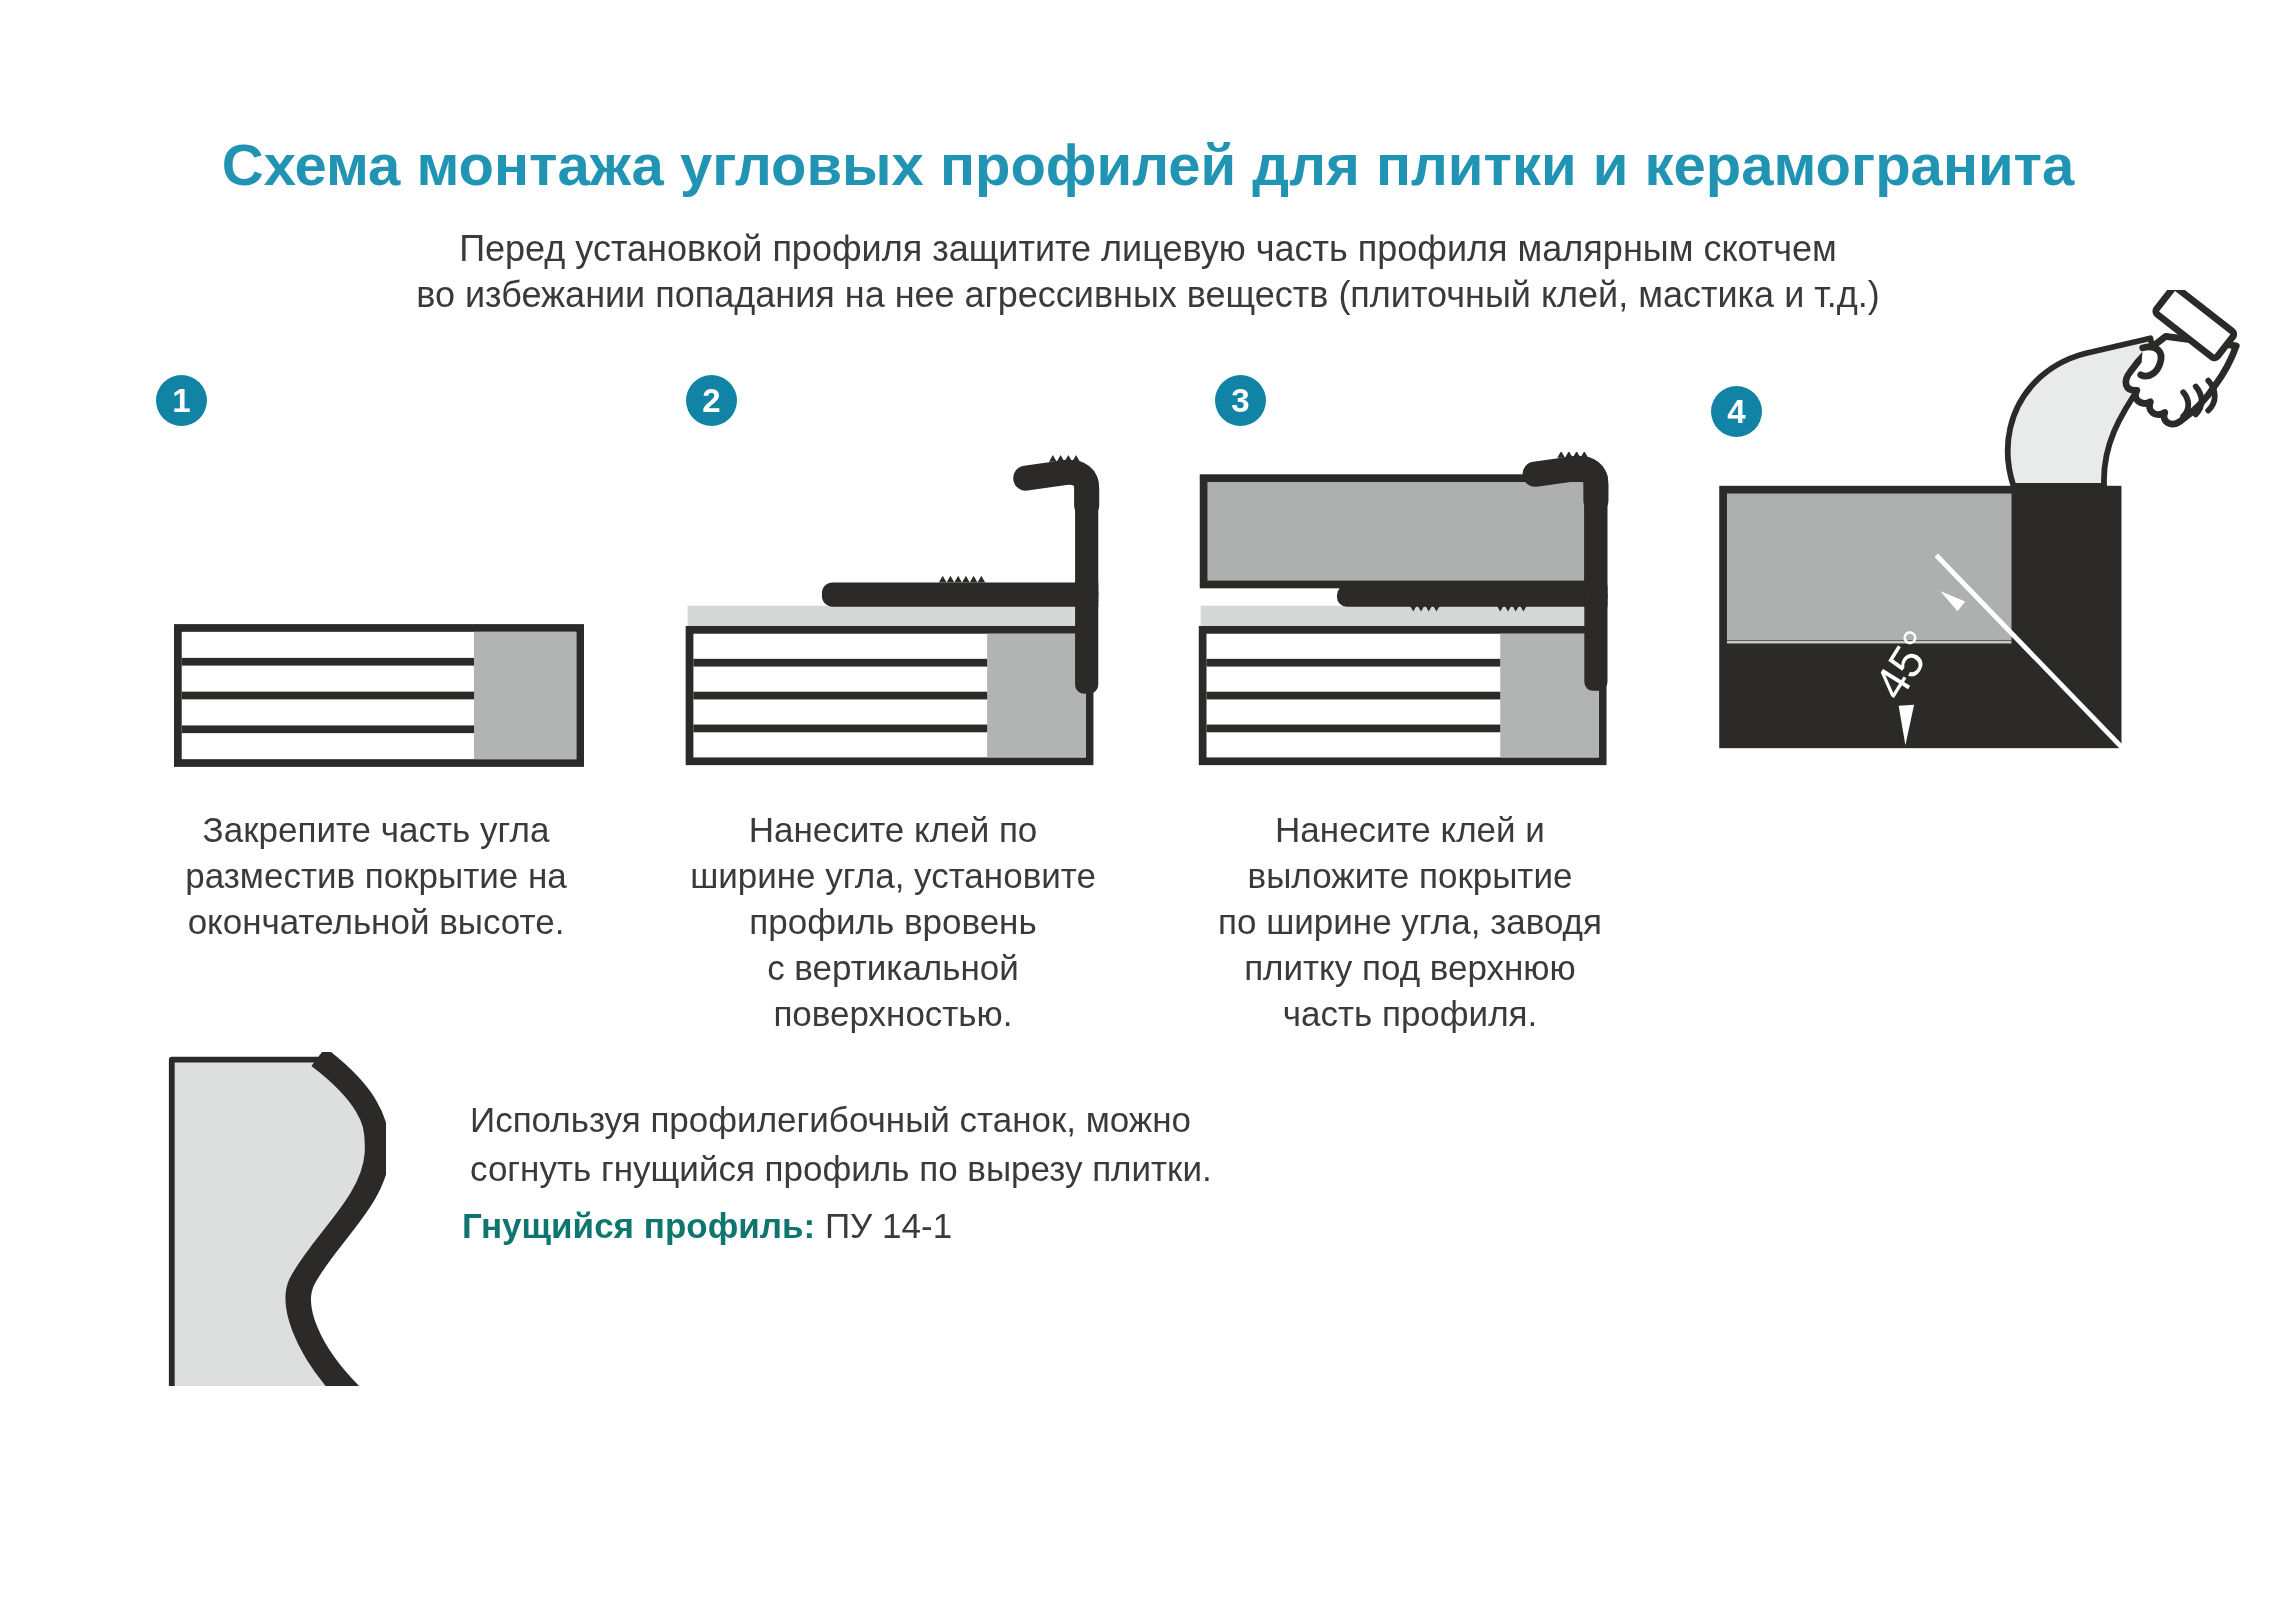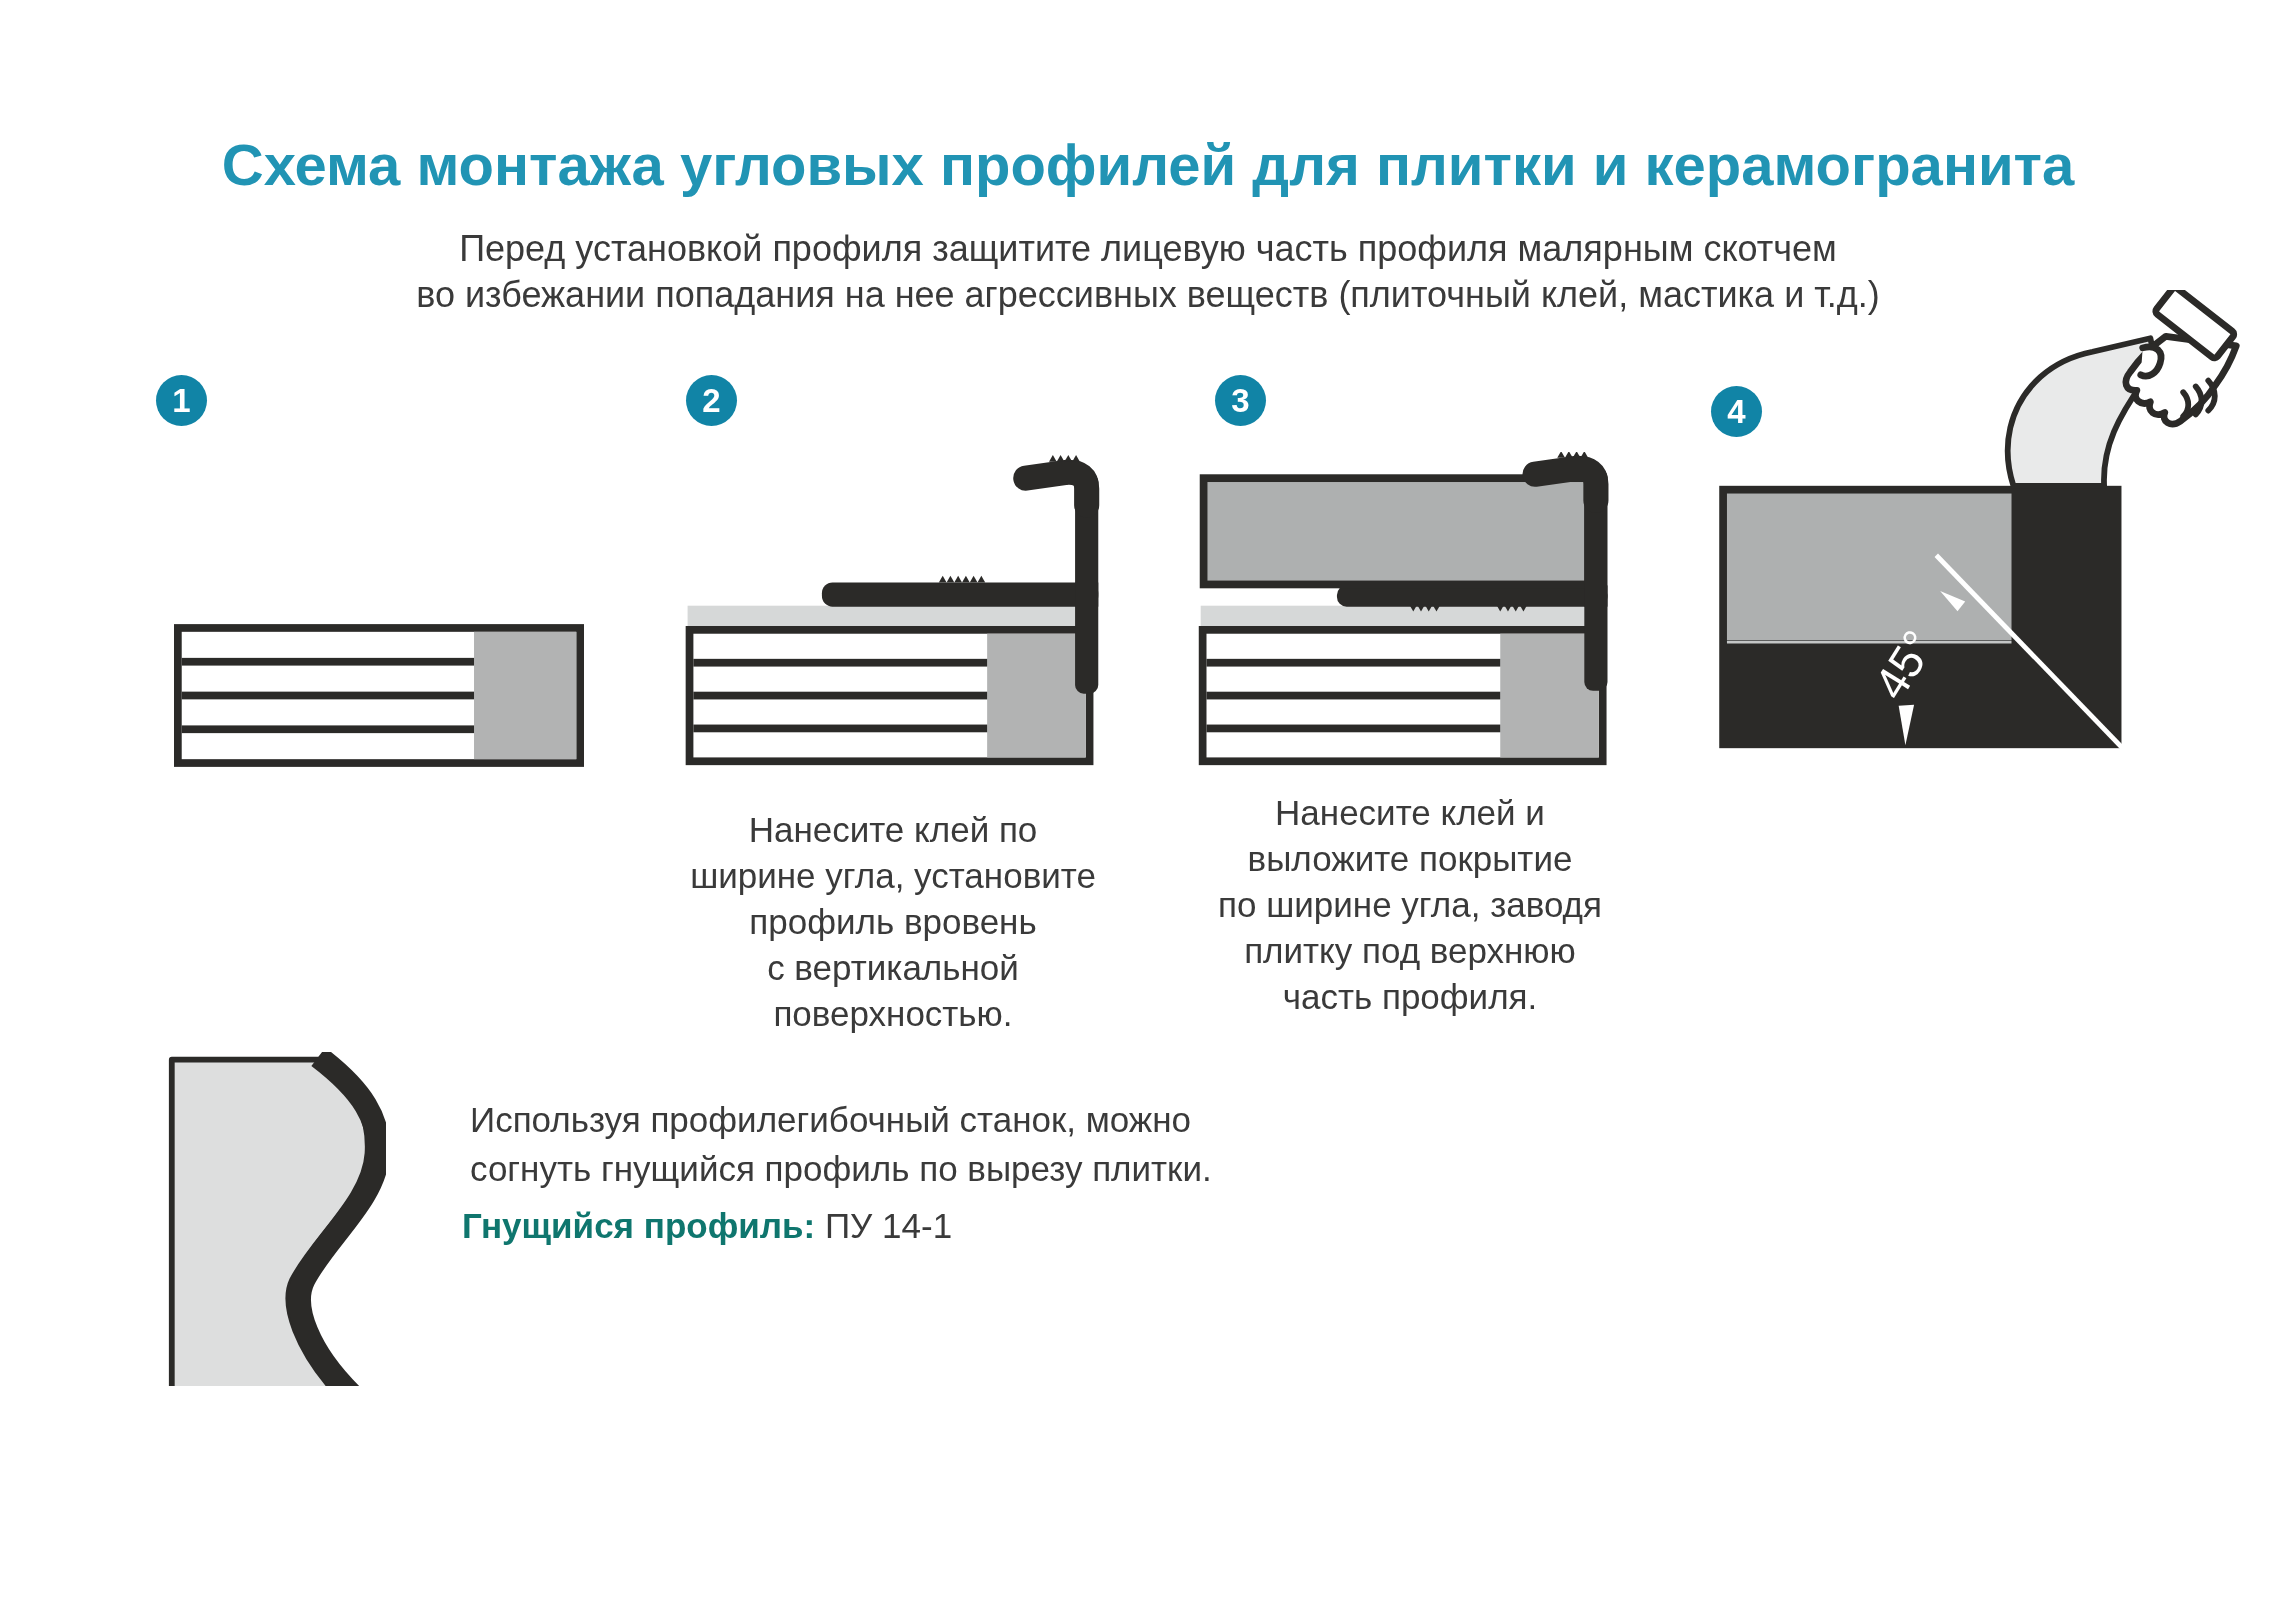--- a/index.html
+++ b/index.html
@@ -149,26 +149,29 @@
         <path d="M 486,106 C 493,114 493,124 486,131"></path>
         <path d="M 499,100 C 507,109 507,121 499,129"></path>
         <path d="M 512,94 C 521,104 521,116 512,125"></path>
       </g>
       <g transform="translate(498,34) rotate(38)">
         <rect x="-40" y="-17" width="80" height="34" rx="4" fill="#ffffff"></rect>
       </g>
     </g>
   </svg>
 
+  <div class="abs caption" style="left:159px;top:807px;width:434px;">Закрепите часть угла
+разместив покрытие на
+окончательной высоте.</div>
   <div class="abs caption" style="left:676px;top:807px;width:434px;">Нанесите клей по
 ширине угла, установите
 профиль вровень
 с вертикальной
 поверхностью.</div>
-  <div class="abs caption" style="left:1188px;top:790px;width:444px;">Нанесите клей и
+  <div class="abs caption" style="left:1188px;top:807px;width:444px;">Нанесите клей и
 выложите покрытие
 по ширине угла, заводя
 плитку под верхнюю
 часть профиля.</div>
 
   <svg class="abs" style="left:135px;top:1052px;" width="251" height="352" viewBox="0 0 260 365">
     <path d="M 38,8 L 192,8 C 232,42 243,70 241,105 C 238,152 186,192 163,236 C 150,263 169,310 208,354 L 38,354 Z" fill="#dddede" stroke="#2b2a28" stroke-width="6" stroke-linejoin="round"></path>
     <path d="M 190,5 C 236,40 254,70 252,106 C 249,153 198,192 175,236 C 161,264 180,312 226,357" fill="none" stroke="#2b2a28" stroke-width="24"></path>
   </svg>
 

